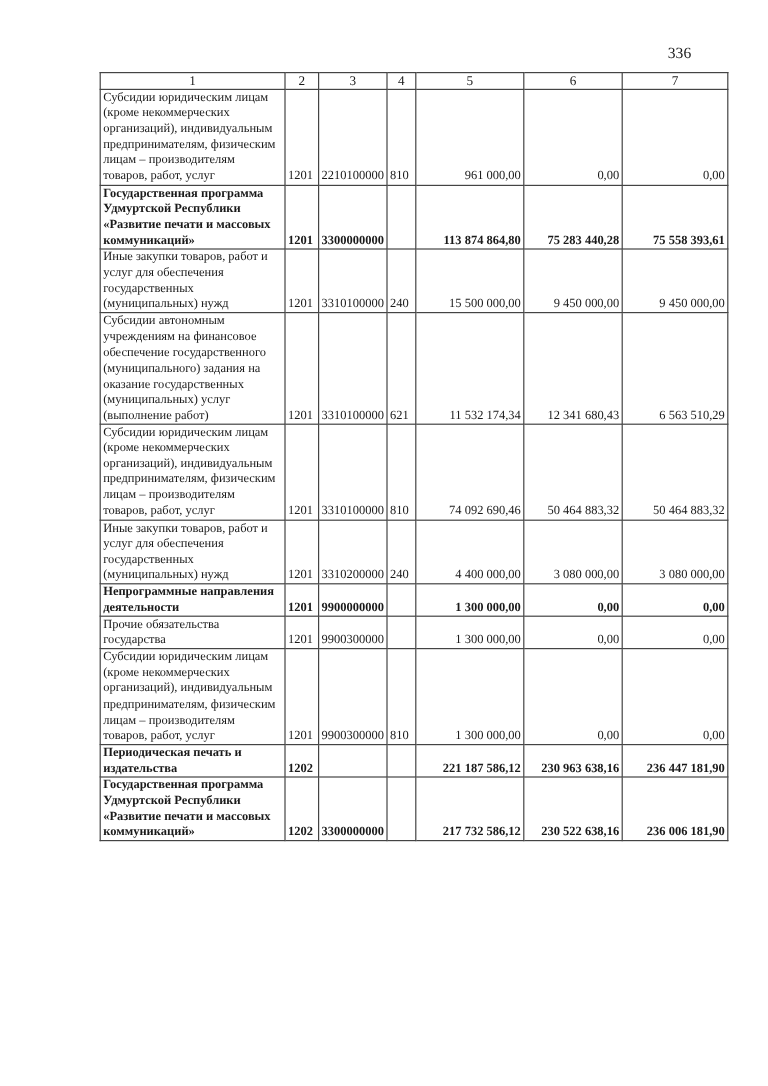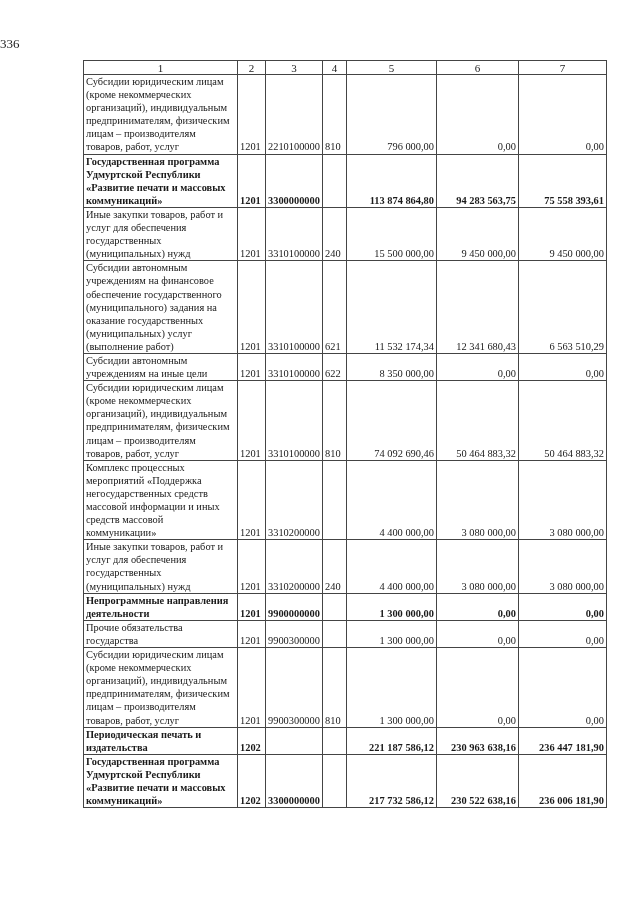--- a/index.html
+++ b/index.html
@@ -3,21 +3,21 @@
   <meta charset="utf-8">
   <style>
     html, body { margin: 0; padding: 0; background: #ffffff; }
     body {
       width: 640px; height: 905px; position: relative; overflow: hidden;
       font-family: "Liberation Serif", "DejaVu Serif", serif;
       color: #1a1a1a;
     }
     .page-number {
       position: absolute; left: 0; width: 576px; top: 36px;
-      text-align: left; font-size: 13px;
+      text-align: right; font-size: 13px;
     }
     table.budget {
       position: absolute; left: 83px; top: 60px;
       border-collapse: collapse; table-layout: fixed;
       font-size: 10.4px; line-height: 13.1px;
     }
     table.budget td, table.budget th {
       border: 1px solid #444;
       padding: 0 2px;
       vertical-align: bottom;
@@ -64,31 +64,31 @@
       <th>6</th>
       <th>7</th>
     </tr>
   </thead>
   <tbody id="rows">
       <tr>
         <td class="name">Субсидии юридическим лицам (кроме некоммерческих организаций), индивидуальным предпринимателям, физическим лицам – производителям товаров, работ, услуг</td>
         <td class="code">1201</td>
         <td class="code">2210100000</td>
         <td class="code">810</td>
-        <td class="num">796 000,00</td>
+        <td class="num">961 000,00</td>
         <td class="num">0,00</td>
         <td class="num">0,00</td>
       </tr>
       <tr class="bold">
         <td class="name">Государственная программа Удмуртской Республики «Развитие печати и массовых коммуникаций»</td>
         <td class="code">1201</td>
         <td class="code">3300000000</td>
         <td class="code"></td>
         <td class="num">113 874 864,80</td>
-        <td class="num">94 283 563,75</td>
+        <td class="num">75 283 440,28</td>
         <td class="num">75 558 393,61</td>
       </tr>
       <tr>
         <td class="name">Иные закупки товаров, работ и услуг для обеспечения государственных (муниципальных) нужд</td>
         <td class="code">1201</td>
         <td class="code">3310100000</td>
         <td class="code">240</td>
         <td class="num">15 500 000,00</td>
         <td class="num">9 450 000,00</td>
         <td class="num">9 450 000,00</td>
@@ -96,45 +96,27 @@
       <tr>
         <td class="name">Субсидии автономным учреждениям на финансовое обеспечение государственного (муниципального) задания на оказание государственных (муниципальных) услуг (выполнение работ)</td>
         <td class="code">1201</td>
         <td class="code">3310100000</td>
         <td class="code">621</td>
         <td class="num">11 532 174,34</td>
         <td class="num">12 341 680,43</td>
         <td class="num">6 563 510,29</td>
       </tr>
       <tr>
-        <td class="name">Субсидии автономным учреждениям на иные цели</td>
-        <td class="code">1201</td>
-        <td class="code">3310100000</td>
-        <td class="code">622</td>
-        <td class="num">8 350 000,00</td>
-        <td class="num">0,00</td>
-        <td class="num">0,00</td>
-      </tr>
-      <tr>
         <td class="name">Субсидии юридическим лицам (кроме некоммерческих организаций), индивидуальным предпринимателям, физическим лицам – производителям товаров, работ, услуг</td>
         <td class="code">1201</td>
         <td class="code">3310100000</td>
         <td class="code">810</td>
         <td class="num">74 092 690,46</td>
         <td class="num">50 464 883,32</td>
         <td class="num">50 464 883,32</td>
-      </tr>
-      <tr>
-        <td class="name">Комплекс процессных мероприятий «Поддержка негосударственных средств массовой информации и иных средств массовой коммуникации»</td>
-        <td class="code">1201</td>
-        <td class="code">3310200000</td>
-        <td class="code"></td>
-        <td class="num">4 400 000,00</td>
-        <td class="num">3 080 000,00</td>
-        <td class="num">3 080 000,00</td>
       </tr>
       <tr>
         <td class="name">Иные закупки товаров, работ и услуг для обеспечения государственных (муниципальных) нужд</td>
         <td class="code">1201</td>
         <td class="code">3310200000</td>
         <td class="code">240</td>
         <td class="num">4 400 000,00</td>
         <td class="num">3 080 000,00</td>
         <td class="num">3 080 000,00</td>
       </tr>

